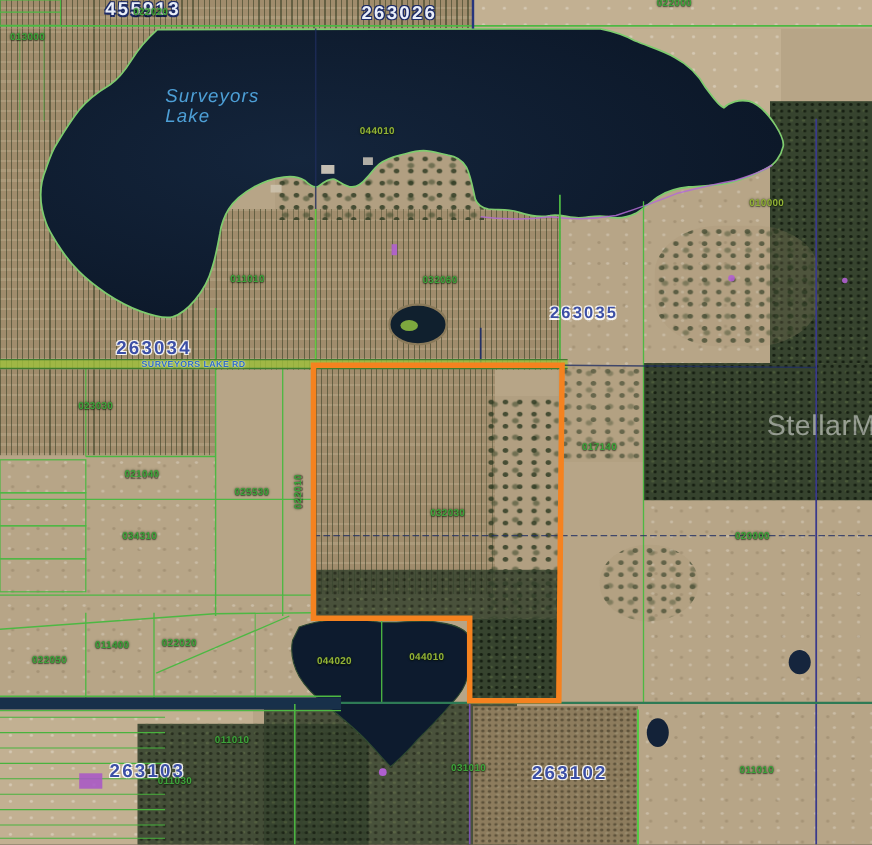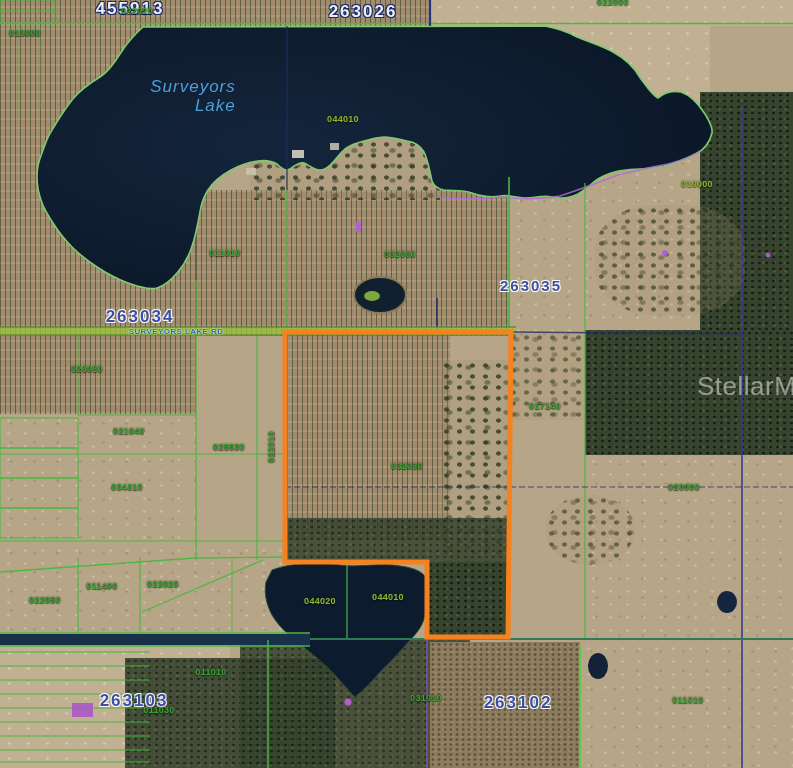--- a/index.html
+++ b/index.html
@@ -37,21 +37,21 @@
   .muni{position:absolute;transform:translate(-50%,-50%);font-weight:bold;font-size:17px;
     letter-spacing:2px;color:#3c4fa5;white-space:nowrap;
     text-shadow:-1px -1px 0 rgba(255,255,255,.85),1px -1px 0 rgba(255,255,255,.85),
                 -1px 1px 0 rgba(255,255,255,.85),1px 1px 0 rgba(255,255,255,.85);}
   .muni.light{color:#e9eef9;
     text-shadow:-1px -1px 0 #1c2a66,1px -1px 0 #1c2a66,-1px 1px 0 #1c2a66,1px 1px 0 #1c2a66;}
   .road-lbl{position:absolute;transform:translate(-50%,-50%);font-size:8px;font-weight:bold;
     color:#2e6bc4;letter-spacing:.4px;white-space:nowrap;
     text-shadow:0 0 2px rgba(240,248,205,.95),0 0 1px rgba(240,248,205,.9);}
   .lake-name{position:absolute;transform:translate(-50%,-50%);font-style:italic;font-size:17px;
-    color:#4d9fd6;text-align:right;line-height:1.1;letter-spacing:1px;white-space:nowrap;}
+    color:#4d9fd6;text-align:left;line-height:1.1;letter-spacing:1px;white-space:nowrap;}
   .watermark{position:absolute;font-size:26px;color:rgba(255,255,255,.48);
     letter-spacing:.5px;white-space:nowrap;}
 </style>
 </head>
 <body>
 
 <div id="map">
 
   <div>
     <div class="tex grove-v" style="left:0;top:0;width:430px;height:26px"></div>
@@ -220,21 +220,21 @@
   <div class="plbl" style="left:129px;top:431px">021040</div>
   <div class="plbl" style="left:229px;top:447px">025530</div>
   <div class="plbl vert" style="left:271px;top:447px">022010</div>
   <div class="plbl" style="left:127px;top:487px">034310</div>
   <div class="plbl" style="left:407px;top:466px">032030</div>
   <div class="plbl" style="left:545px;top:406px">017140</div>
   <div class="plbl" style="left:684px;top:487px">020000</div>
   <div class="plbl" style="left:45px;top:600px">022050</div>
   <div class="plbl" style="left:102px;top:586px">011400</div>
   <div class="plbl" style="left:163px;top:584px">022020</div>
-  <div class="plbl olive" style="left:320px;top:601px">044020</div>
+  <div class="plbl olive" style="left:304px;top:601px">044020</div>
   <div class="plbl olive" style="left:388px;top:597px">044010</div>
   <div class="plbl" style="left:211px;top:672px">011010</div>
   <div class="plbl" style="left:159px;top:710px">011030</div>
   <div class="plbl" style="left:426px;top:698px">031010</div>
   <div class="plbl" style="left:688px;top:700px">011010</div>
 
   <div class="road-lbl" style="left:176px;top:331px">SURVEYORS LAKE RD</div>
 
   <div class="lake-name" style="left:193px;top:97px">
     <div>Surveyors</div>

